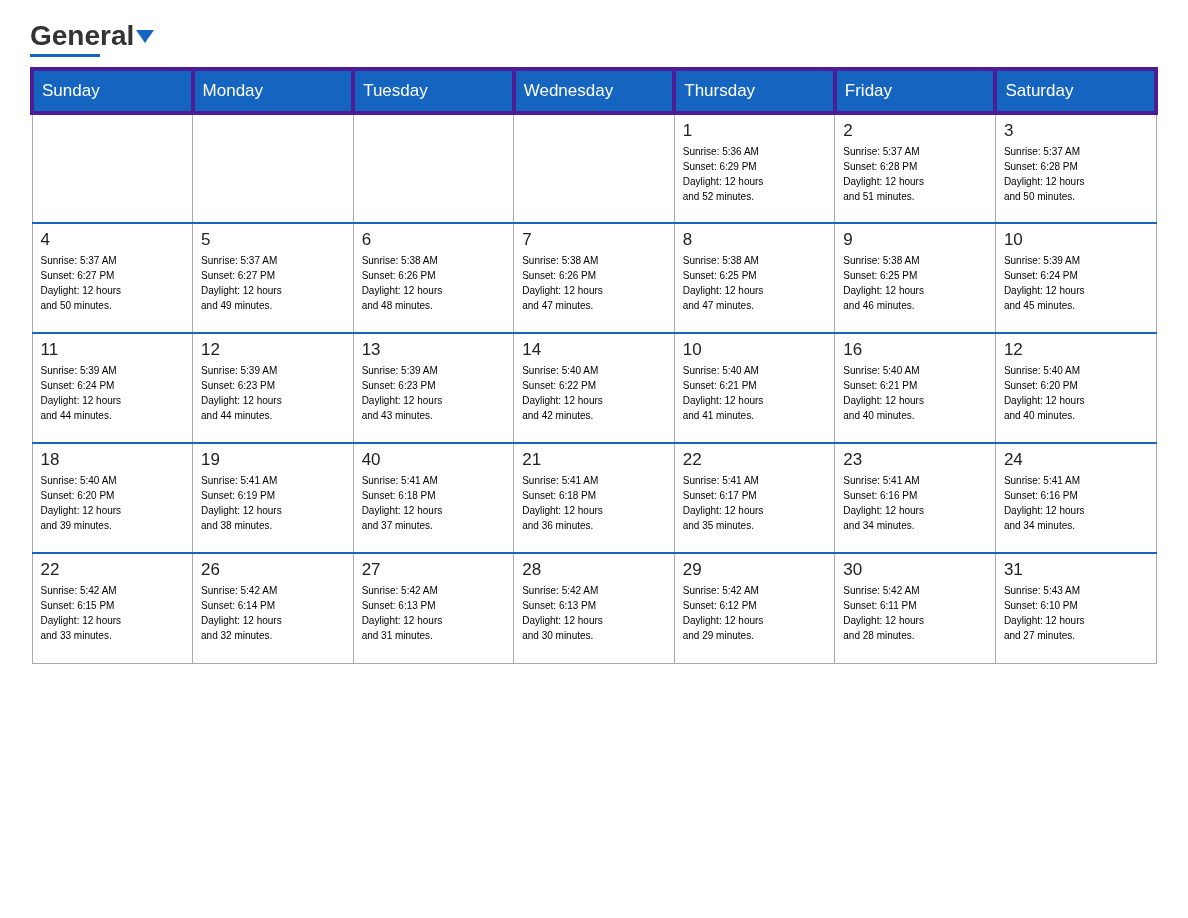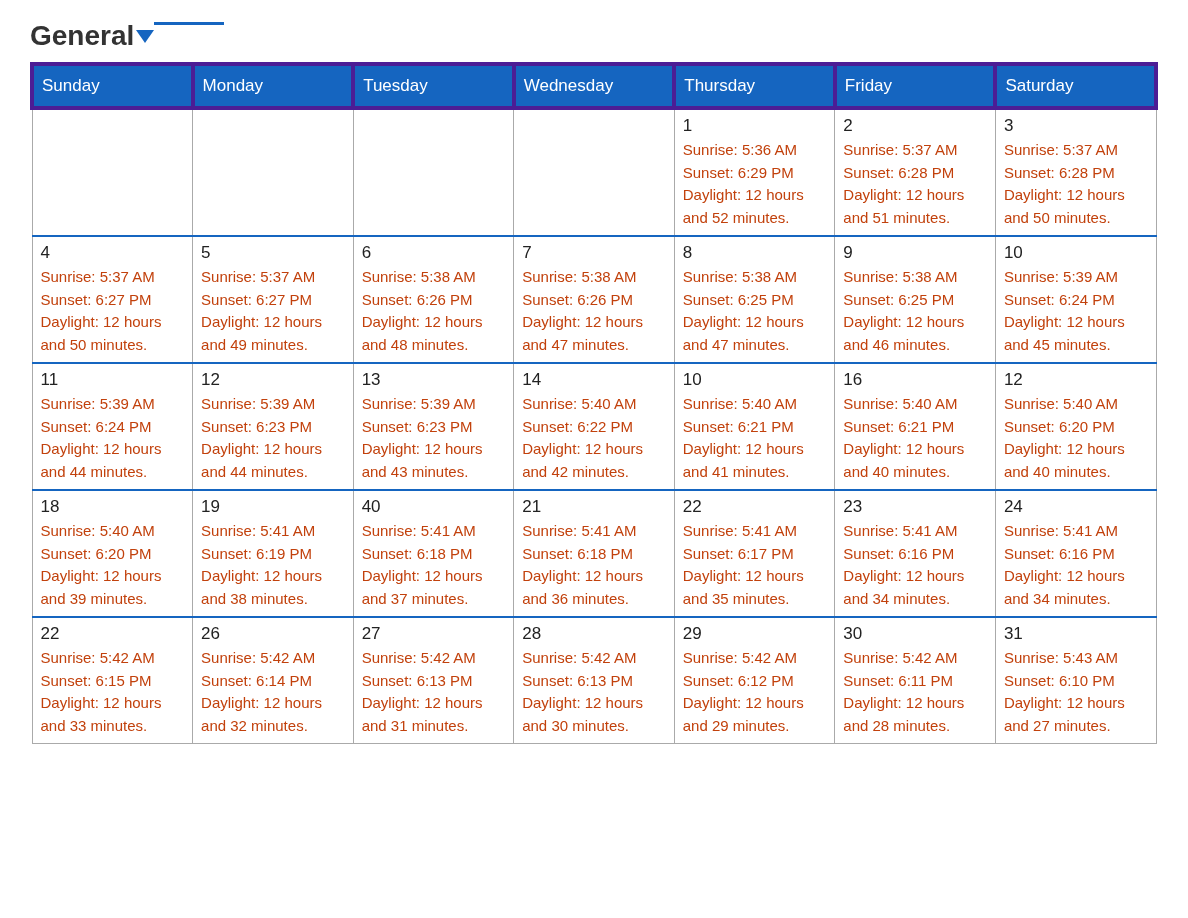--- a/index.html
+++ b/index.html
@@ -11,21 +11,21 @@
       padding: 20px 30px;
     }
     .header-row {
       display: flex;
       justify-content: space-between;
       align-items: flex-start;
       margin-bottom: 10px;
     }
     .logo {
       display: flex;
-      flex-direction: row;
+      flex-direction: column;
       align-items: flex-start;
     }
     .logo-text {
       font-size: 28px;
       font-weight: bold;
       color: #333;
     }
     .logo-line {
       width: 70px;
       height: 3px;
@@ -69,22 +69,22 @@
       height: 110px;
     }
     .day-number {
       font-size: 17px;
       color: #222;
       font-weight: normal;
       display: block;
       margin-bottom: 3px;
     }
     .day-info {
-      font-size: 15px;
-      color: #c2410c;
+      font-size: 10px;
+      color: #000000;
       line-height: 1.5;
     }
     tr.week-row td {
       border-top: 2px solid #1565c0;
     }
     .empty-cell {
       background: #fff;
     }
   </style>
 </head>

